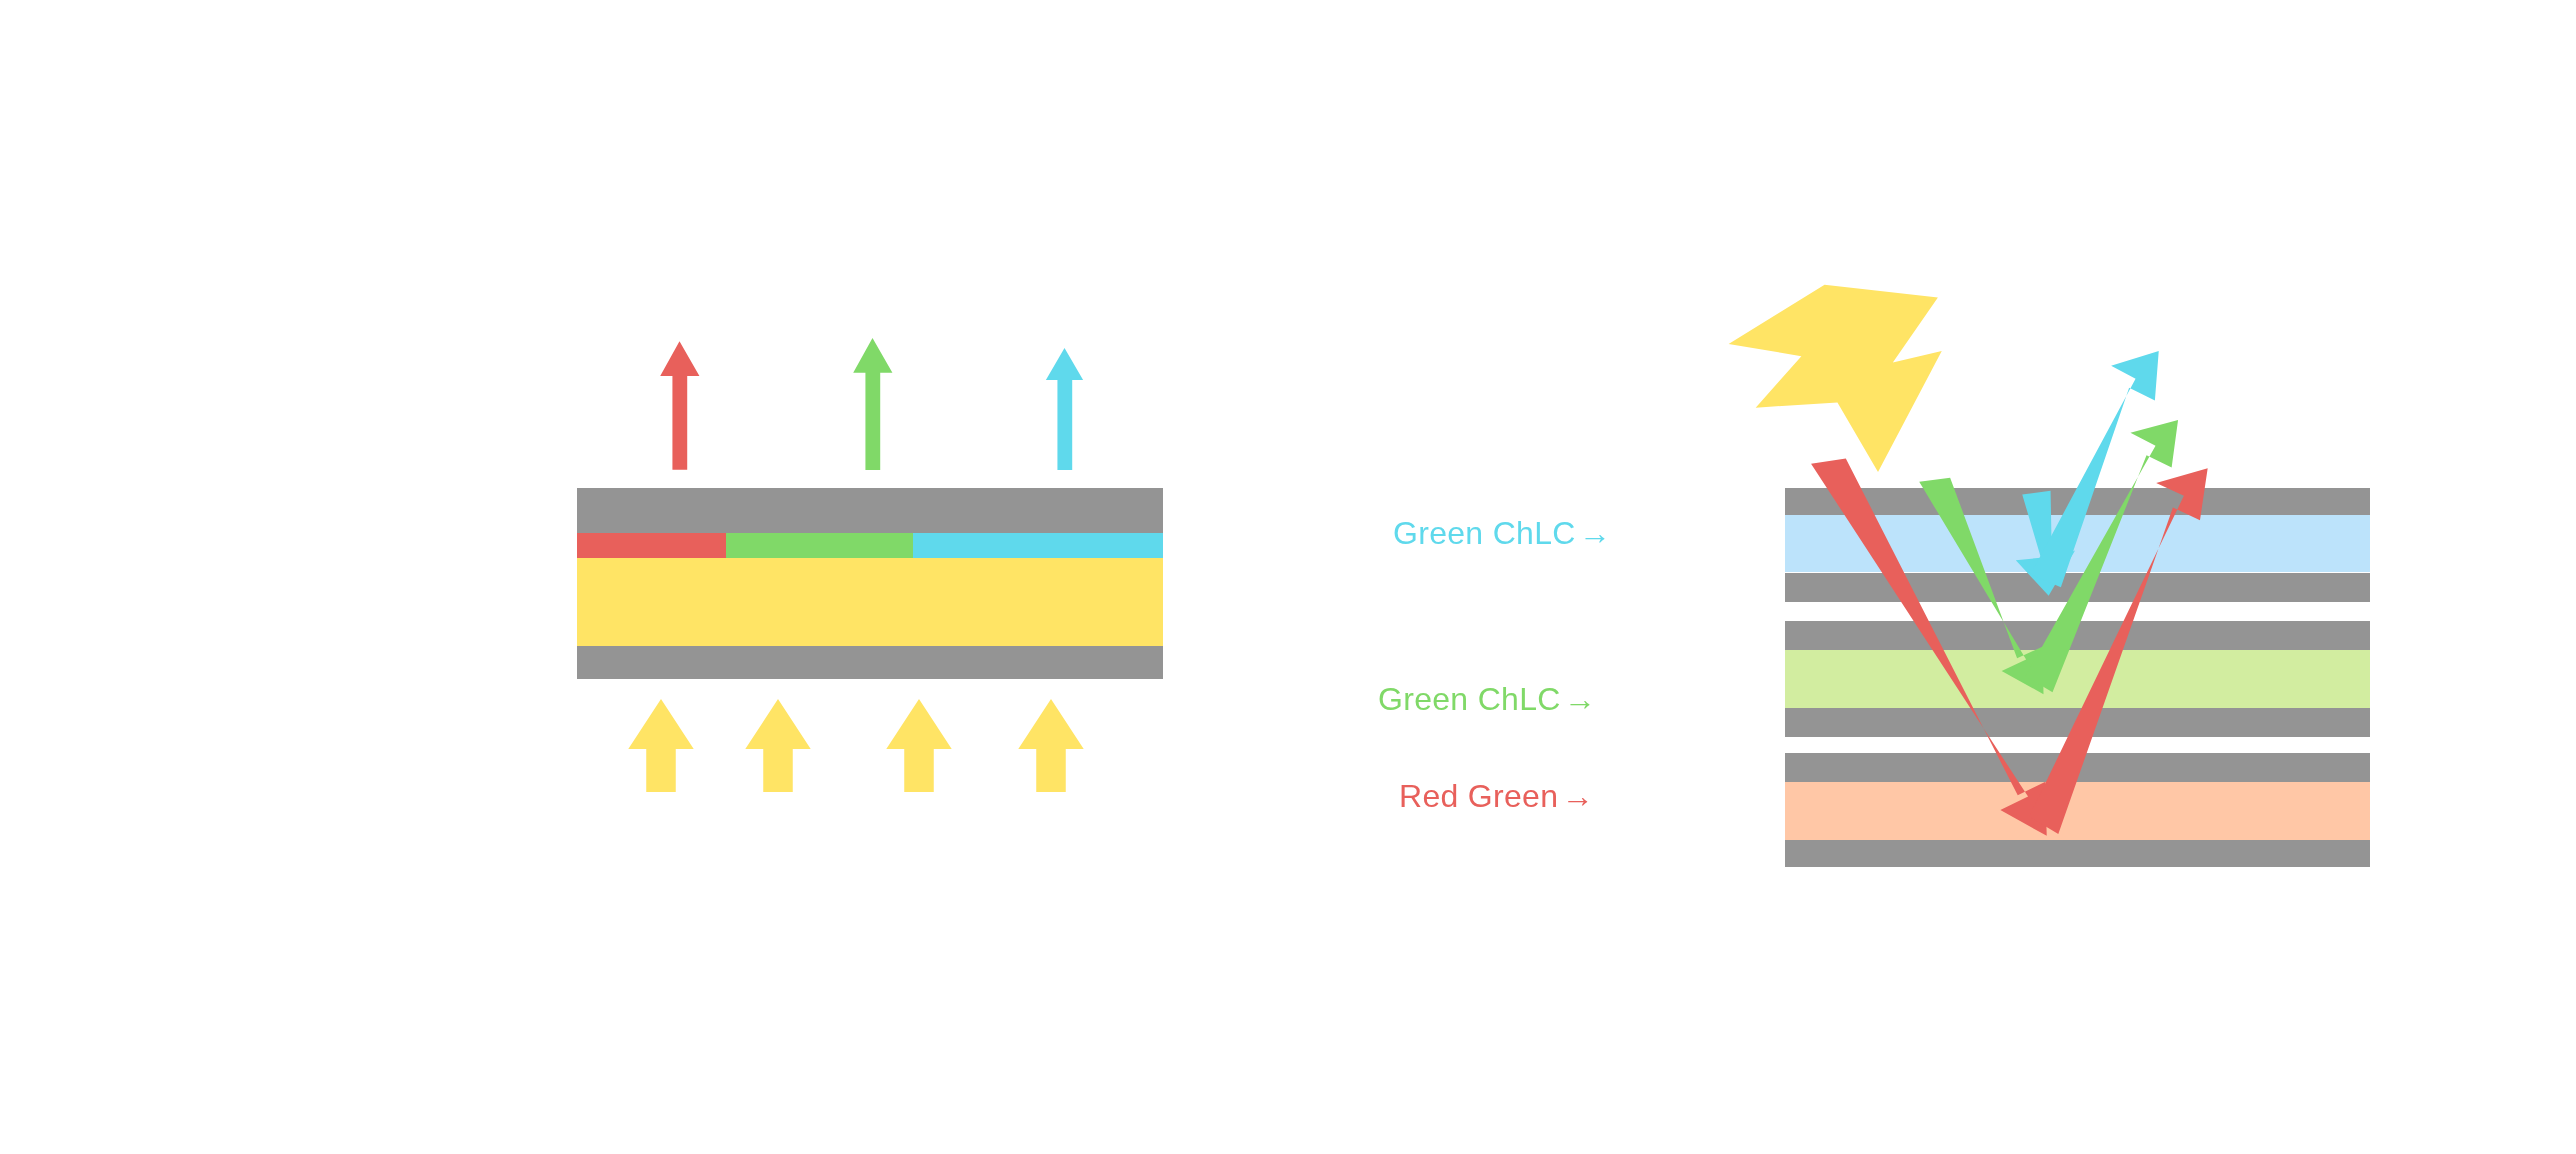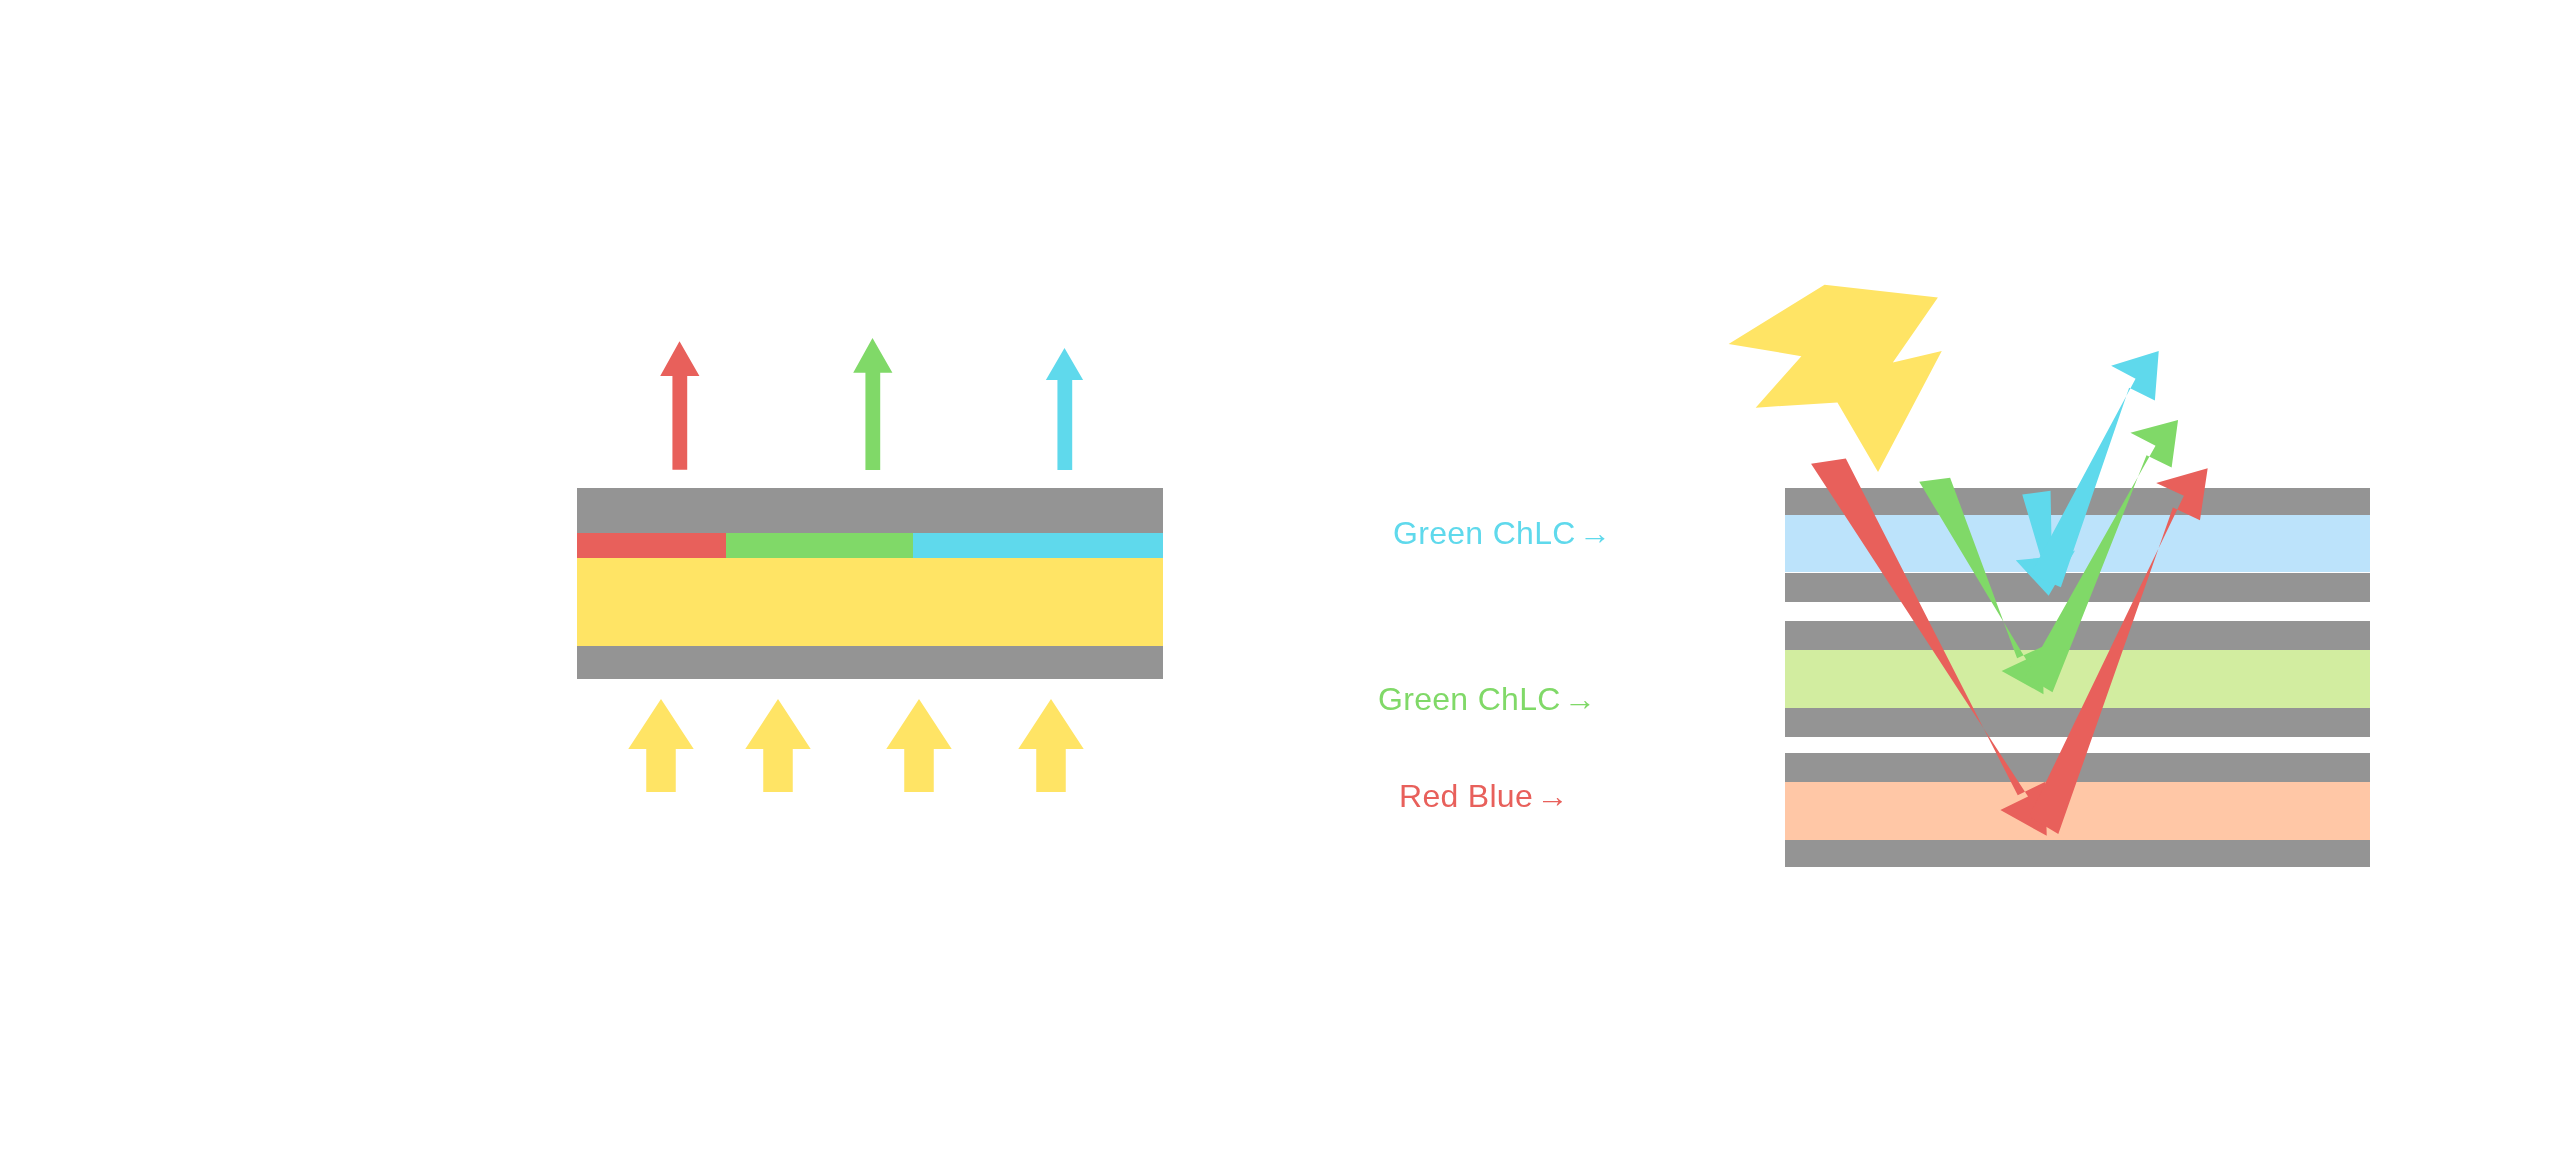--- a/index.html
+++ b/index.html
@@ -106,21 +106,21 @@
 
     <div class="label" style="left:137px; top:515px; color:#5fd9ec;">
       <span class="txt">Green ChLC</span>
       <span class="arr">→</span>
     </div>
     <div class="label" style="left:122px; top:681px; color:#80d968;">
       <span class="txt">Green ChLC</span>
       <span class="arr">→</span>
     </div>
     <div class="label" style="left:143px; top:778px; color:#e8605b;">
-      <span class="txt">Red Blue</span>
+      <span class="txt">Red Green</span>
       <span class="arr">→</span>
     </div>
 
     <div class="r-stack">
 
       <div class="r-band" style="left:529px; top:488px; width:585px; height:27px; background:#949494;"></div>
       <div class="r-band" style="left:529px; top:515px; width:585px; height:57px; background:#bce3fb;"></div>
       <div class="r-band" style="left:529px; top:573px; width:585px; height:29px; background:#949494;"></div>
 
       <div class="r-band" style="left:529px; top:621px; width:585px; height:29px; background:#949494;"></div>

